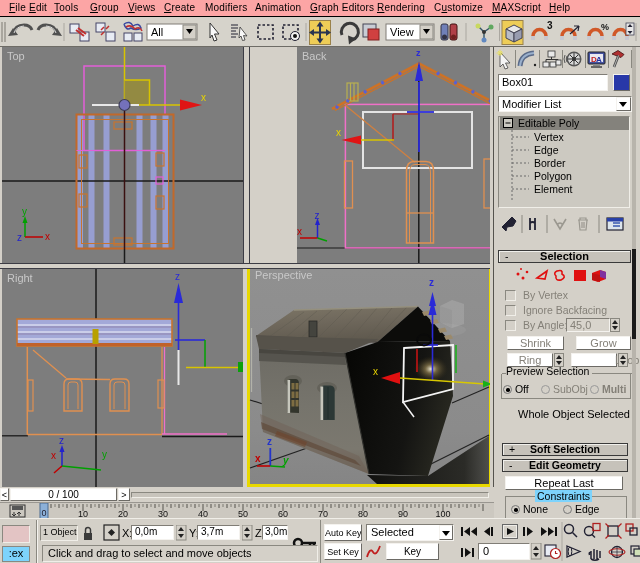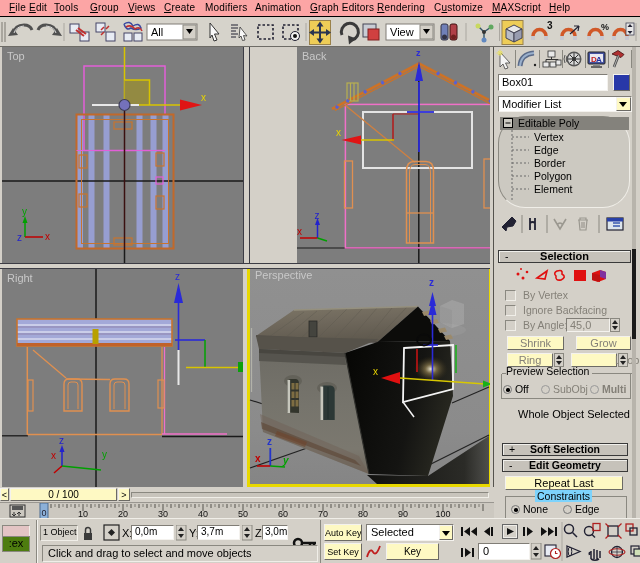--- a/index.html
+++ b/index.html
@@ -1,20 +1,20 @@
 <!DOCTYPE html>
 <html><head><meta charset="utf-8"><style>
 *{margin:0;padding:0;box-sizing:border-box;}
 body{font-family:"Liberation Sans",sans-serif;}
 #app{position:relative;width:640px;height:563px;background:#d4d0c8;overflow:hidden;font-family:"Liberation Sans",sans-serif;}
 .abs{position:absolute;}
 .vp{position:absolute;background:#7d7d7d;}
 .vplabel{position:absolute;color:#c8c8c8;font-size:11px;left:5px;top:3px;}
 .fld{position:absolute;background:#fff;border:1px solid;border-color:#807d76 #f4f2ee #f4f2ee #807d76;font-size:11px;color:#000;}
-.btn{position:absolute;background:#fef9c3;border:1px solid;border-color:#f4f2ee #6c6a65 #6c6a65 #f4f2ee;font-size:11px;color:#000;text-align:center;}
+.btn{position:absolute;background:#ffffff;border:1px solid;border-color:#f4f2ee #6c6a65 #6c6a65 #f4f2ee;font-size:11px;color:#000;text-align:center;}
 .sunken{position:absolute;border:1px solid;border-color:#8a8880 #f0eee8 #f0eee8 #8a8880;}
 .gtxt{color:#848078;}
 </style></head>
 <body>
 <div id="app">
 
 <div class="abs" style="left:0;top:0;width:640px;height:17px;background:#fca5a5;border-bottom:1px solid #000000;font-size:10px;color:#000;letter-spacing:0.2px;">
   <span class="abs" style="left:9px;top:2px"><u>F</u>ile</span>
   <span class="abs" style="left:29px;top:2px"><u>E</u>dit</span>
   <span class="abs" style="left:54px;top:2px"><u>T</u>ools</span>
@@ -509,21 +509,21 @@
   <div class="fld" style="left:4px;top:27px;width:110px;height:17px;padding:1px 3px;">Box01</div>
   <div class="abs" style="left:119px;top:27px;width:17px;height:17px;background:#2838a8;border:1px solid;border-color:#f4f2ee #6c6a65 #6c6a65 #f4f2ee;"></div>
 
   <div class="fld" style="left:4px;top:49px;width:134px;height:16px;padding:1px 3px;">Modifier List</div>
   <div class="btn" style="left:122px;top:50px;width:15px;height:14px;">
     <svg width="13" height="12">
           <polygon points="2,4 10,4 6,9" fill="#000"></polygon>
         </svg>
   </div>
 
-  <div class="sunken" style="left:4px;top:69px;width:132px;height:92px;background:#ccc9c1;border-radius:27px;">
+  <div class="sunken" style="left:4px;top:69px;width:132px;height:92px;background:#ccc9c1;">
     <div class="abs" style="left:1px;top:0px;width:129px;height:13px;background:#84827c;color:#000;">
       <svg width="11" height="11" style="position:absolute;left:3px;top:1px">
             <rect x="0.5" y="0.5" width="9" height="9" fill="#ccc9c1" stroke="#000"></rect>
             <line x1="2.5" y1="5" x2="7.5" y2="5" stroke="#000"></line>
           </svg>
       <span style="position:absolute;left:18px;top:0px;">Editable Poly</span>
     </div>
     <svg width="132" height="92" style="position:absolute;left:0;top:0">
       <g stroke="#6a6a6a" stroke-dasharray="2,2">
             <line x1="13" y1="13" x2="13" y2="85"></line>
@@ -733,21 +733,21 @@
     <rect x="10" y="2" width="15" height="12" fill="none" stroke="#333"></rect>
     <rect x="12" y="3" width="11" height="4" fill="#555"></rect>
     <path d="M14 9 l0 4 m-2 -2 l2 2 l2 -2 m3 2 l0 -4 m-2 2 l2 -2 l2 2" stroke="#333" fill="none"></path>
     <rect x="40" y="0" width="8" height="16" fill="#8cb0d8" stroke="#4a6a90"></rect>
     <text x="44" y="13" font-size="9" fill="#223" text-anchor="middle">0</text>
   </svg>
 </div>
 
 <div id="statusbar" class="abs" style="left:0;top:518px;width:640px;height:45px;background:#d4d0c8;border-top:1px solid #f0eee8;font-size:11px;color:#000;">
   <div class="abs" style="left:2px;top:6px;width:28px;height:18px;background:#e3c4c4;border:1px solid;border-color:#8a8880 #f0eee8 #f0eee8 #8a8880;"></div>
-  <div class="abs" style="left:2px;top:17px;width:28px;height:16px;background:#4d7c0f;border:1px solid #8a8880;text-align:center;">:ex</div>
+  <div class="abs" style="left:2px;top:27px;width:28px;height:16px;background:#7dd3fc;border:1px solid #8a8880;text-align:center;">:ex</div>
   <div class="abs" style="left:36px;top:1px;width:1px;height:44px;background:#8a8880;"></div>
   <div class="abs" style="left:37px;top:1px;width:1px;height:44px;background:#f4f2ee;"></div>
   <div class="sunken" style="left:40px;top:6px;width:38px;height:16px;background:#d4d0c8;padding:1px 2px;font-size:9px;white-space:nowrap;overflow:hidden;">1 Object</div>
   <svg width="40" height="22" style="position:absolute;left:80px;top:4px">
     <rect x="4" y="10" width="8" height="7" fill="#3a3a3a"></rect>
     <path d="M5.5 10 V7 a2.5 2.5 0 0 1 5 0 V10" fill="none" stroke="#3a3a3a" stroke-width="1.5"></path>
     <rect x="24" y="2" width="15" height="15" fill="none" stroke="#222" stroke-width="1.2"></rect>
     <rect x="29" y="7" width="5" height="5" fill="#222" transform="rotate(45 31.5 9.5)"></rect>
   </svg>
   <span class="abs" style="left:122px;top:8px;">X:</span>

